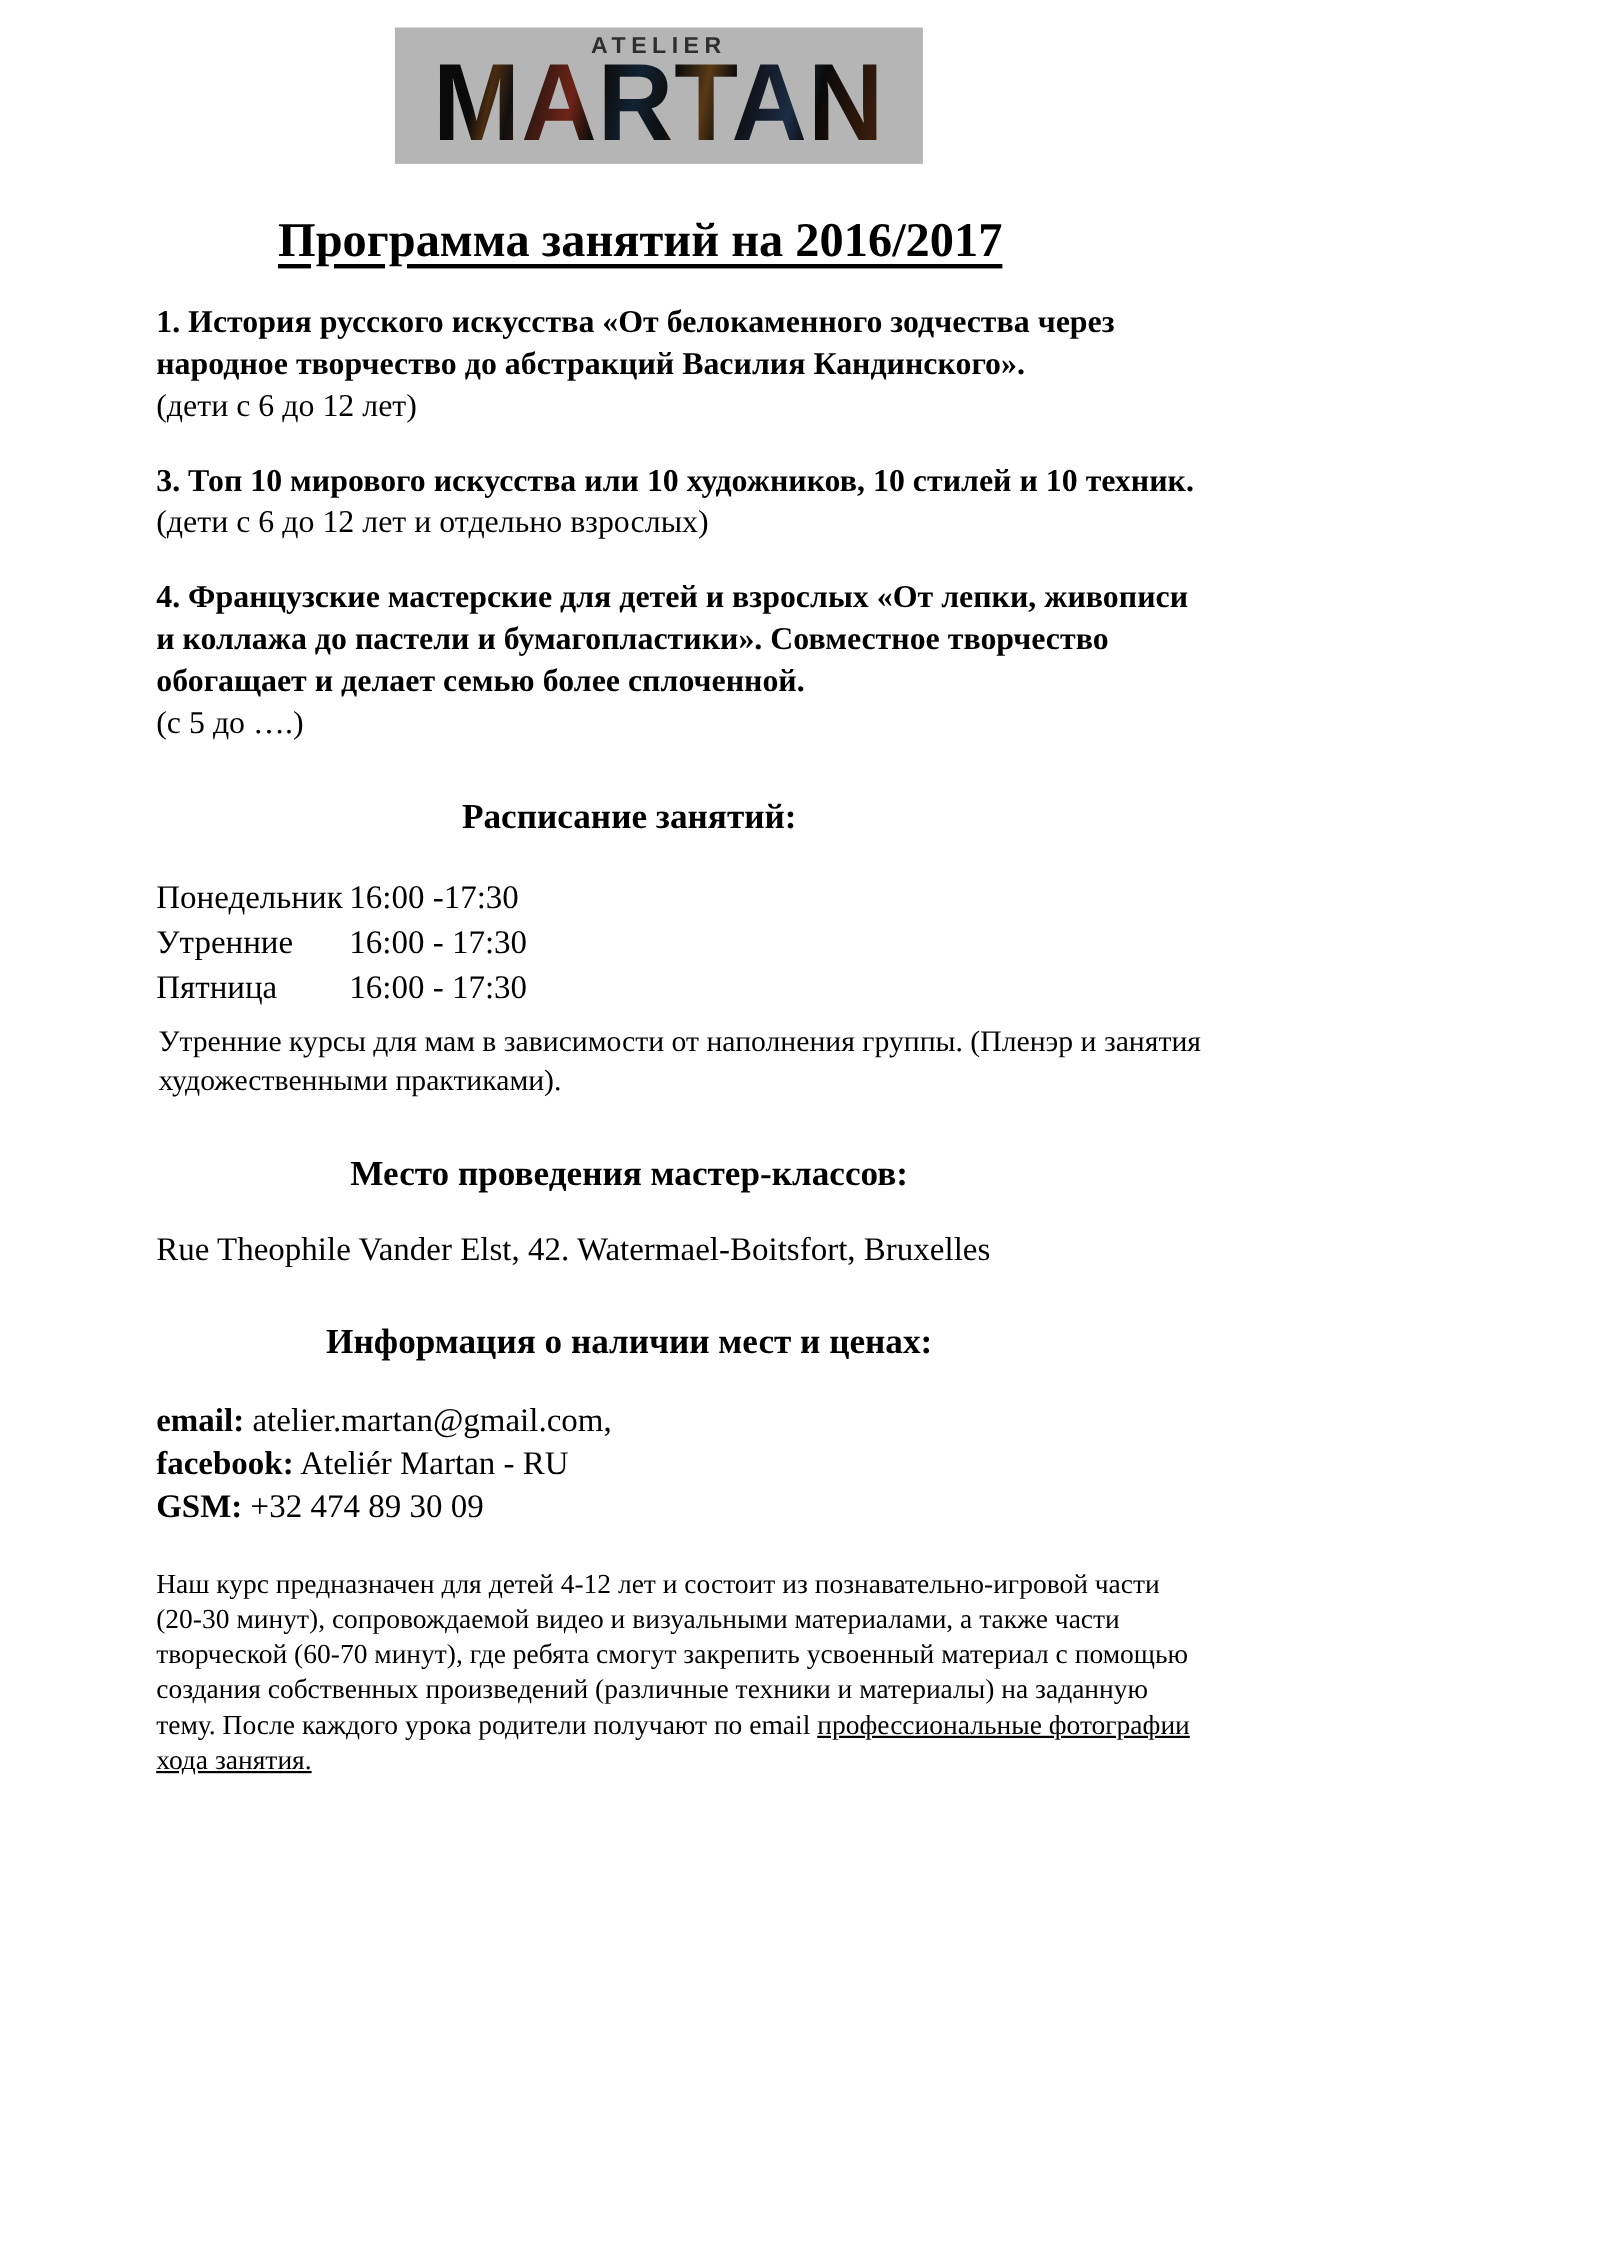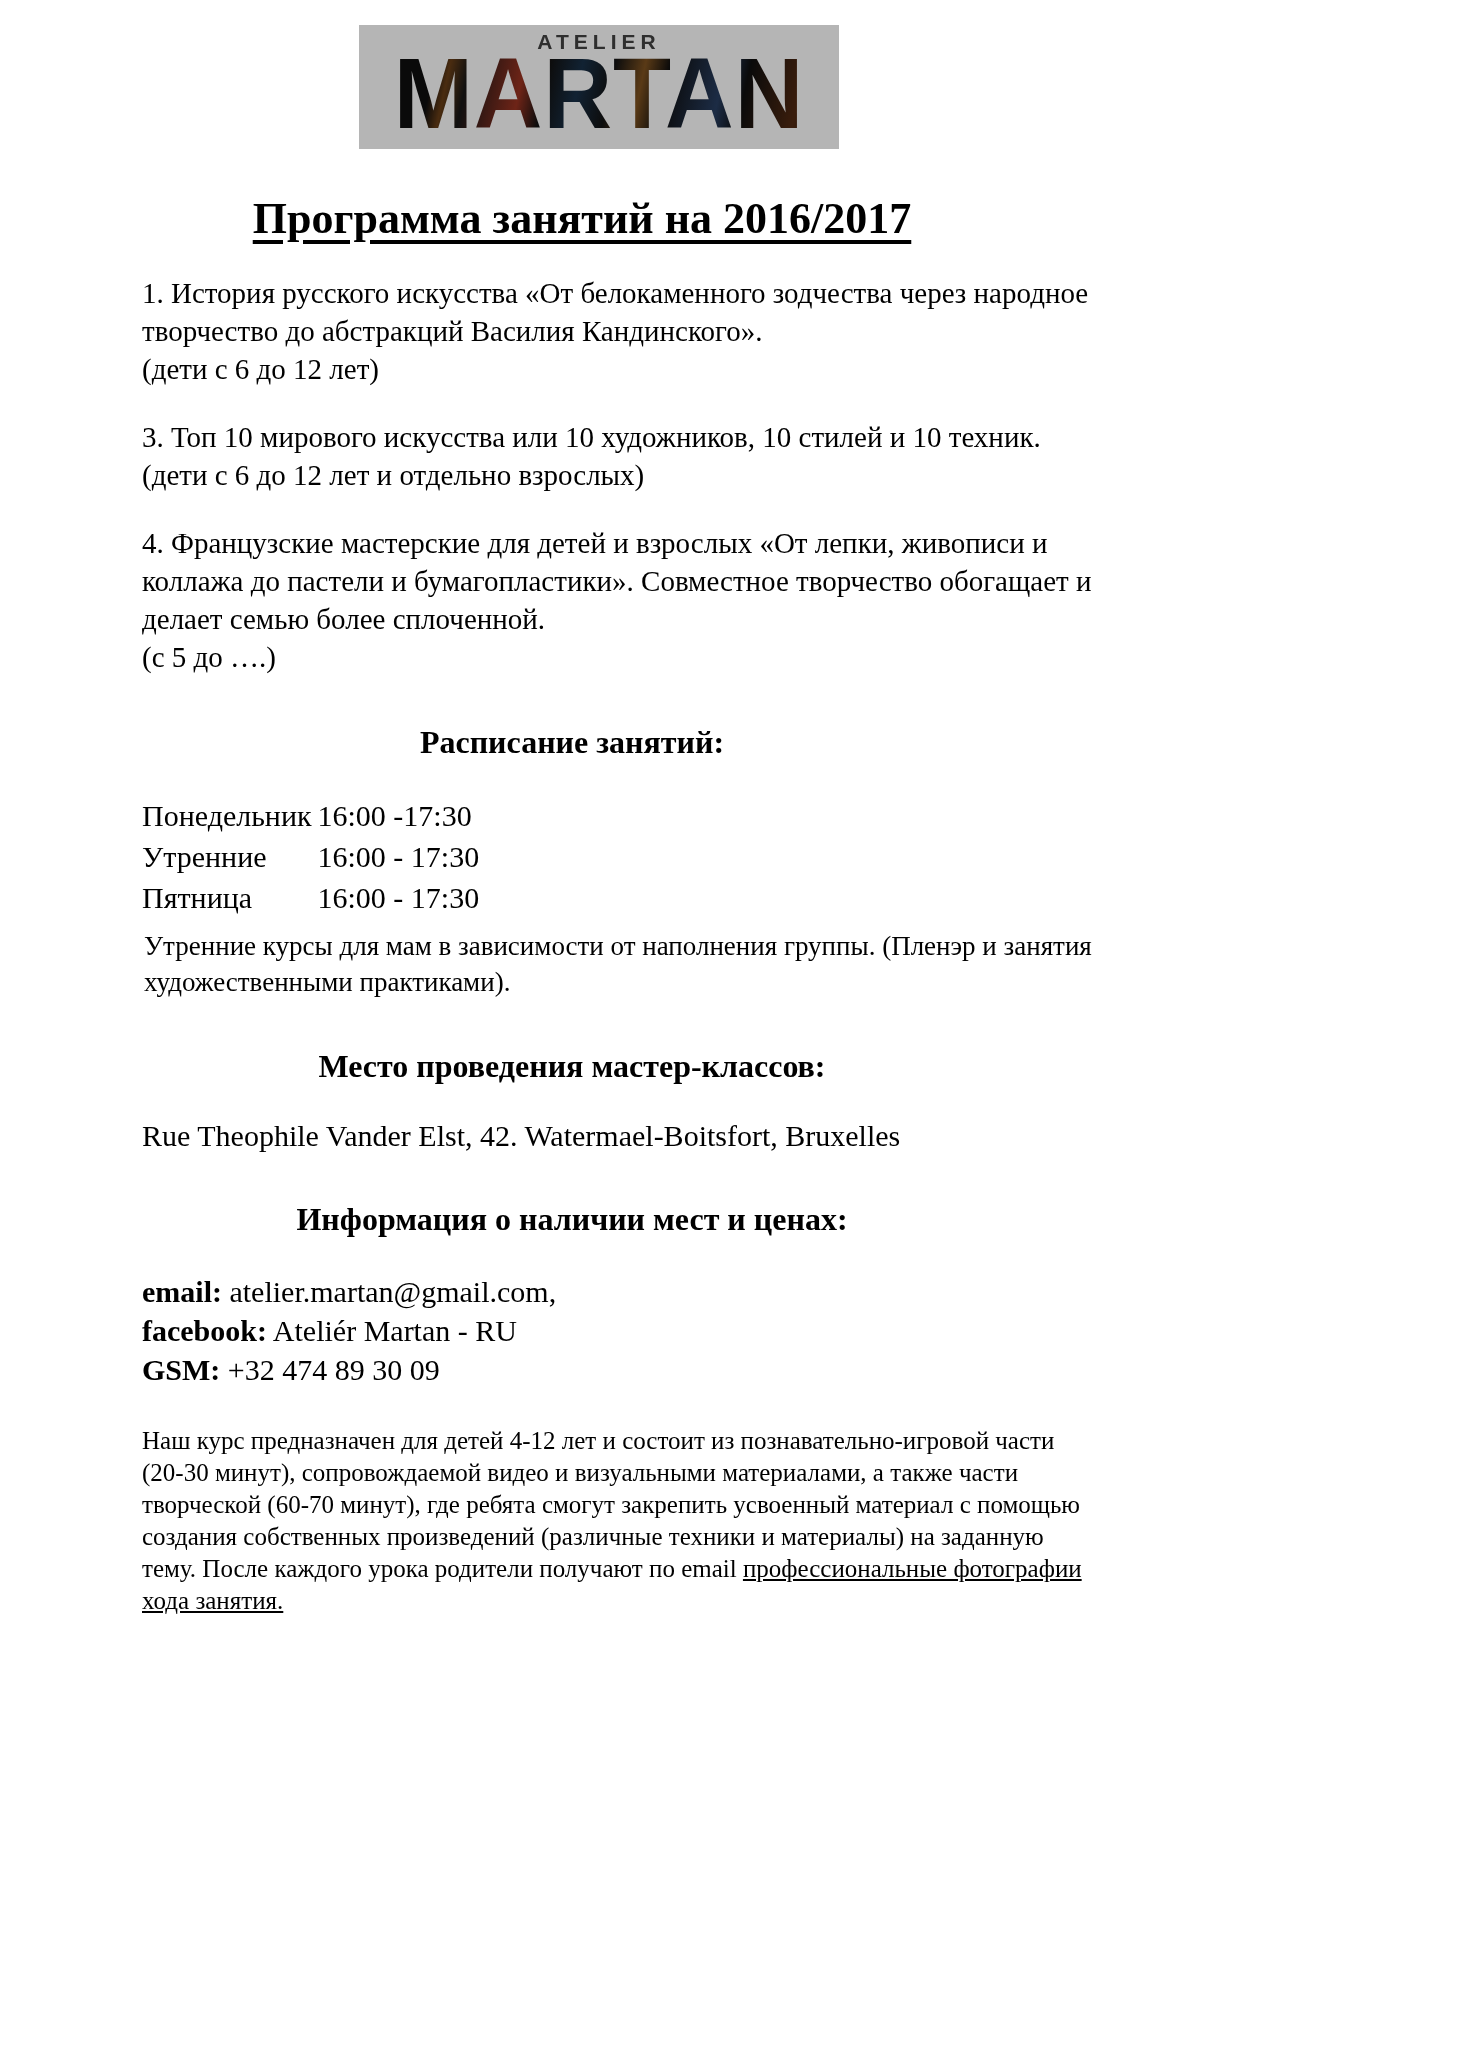--- a/index.html
+++ b/index.html
@@ -64,21 +64,21 @@
     font-weight: bold;
     text-align: center;
     text-decoration: underline;
     text-underline-offset: 7px;
   }
 
   .program { margin-top: 30px; }
   .program-text {
     margin: 0;
     font-size: 29px;
-    font-weight: normal;
+    font-weight: bold;
     line-height: 38px;
   }
   .program-note {
     margin: 0;
     width: 860px;
     font-size: 29px;
     font-weight: normal;
     line-height: 38px;
   }
 

